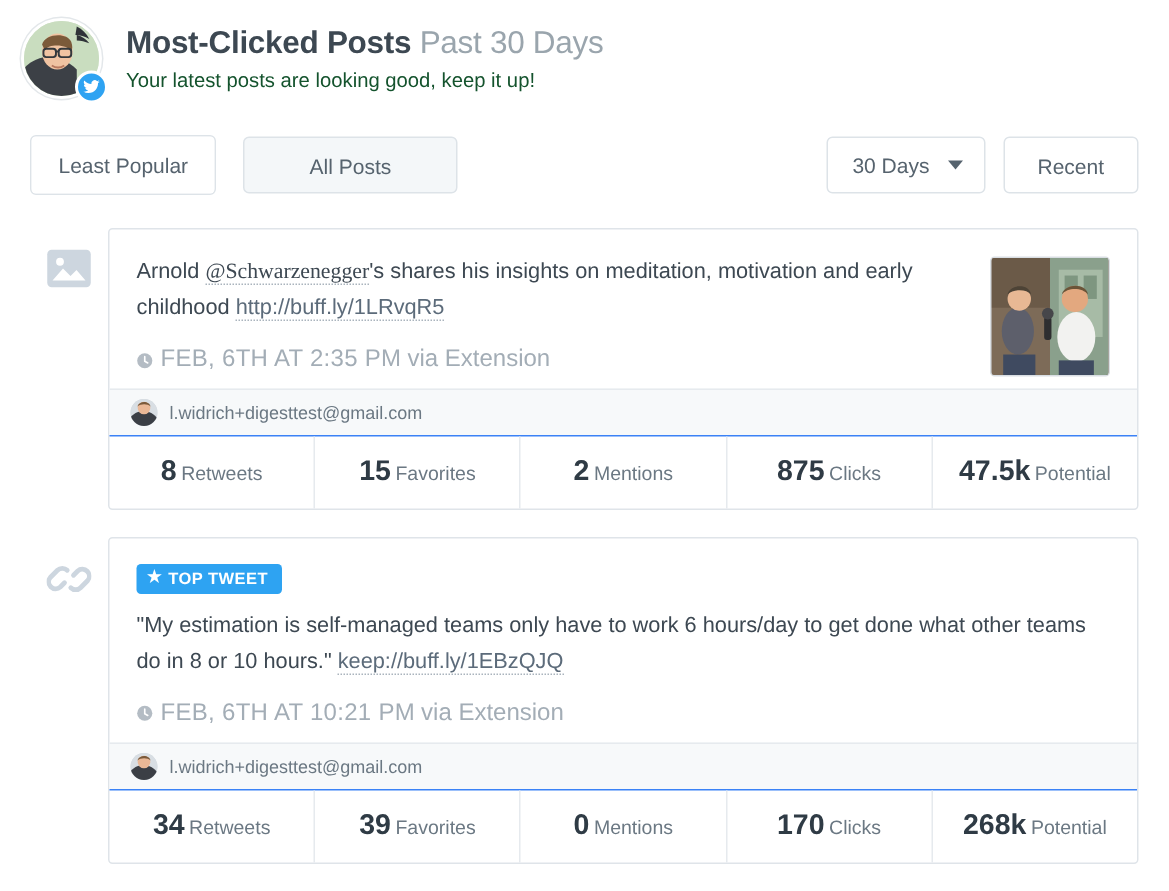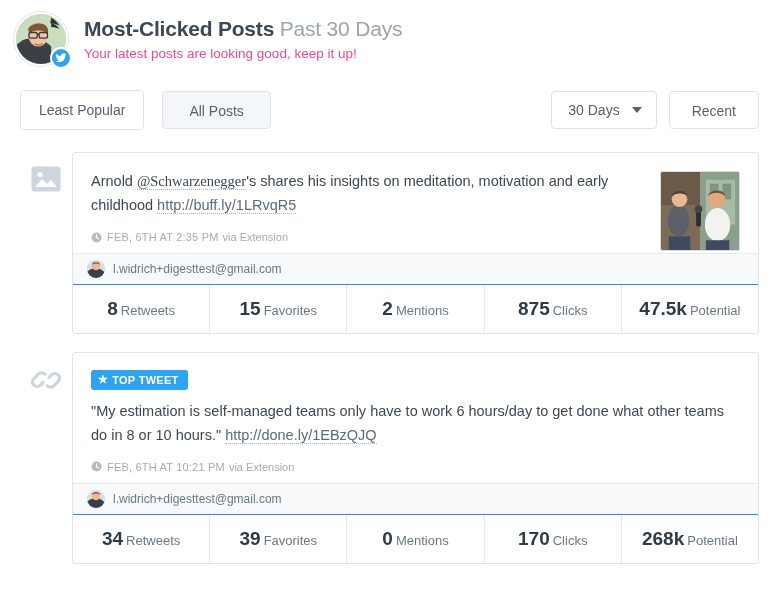--- a/index.html
+++ b/index.html
@@ -28,35 +28,35 @@
     position: absolute; right: -2px; bottom: -1px;
     width: 22px; height: 22px; border-radius: 50%;
     background: #2ea3f2; border: 2px solid #fff;
     display: flex; align-items: center; justify-content: center;
   }
   .tw-badge svg { width: 12px; height: 12px; display:block; }
 
   .head-text { margin-left: 14px; padding-top: 4px; }
   .head-title { font-size: 21px; font-weight: bold; color: #3d4852; letter-spacing: -0.2px; line-height: 1.2; }
   .head-title .sub { font-weight: normal; color: #9aa5ad; }
-  .head-tagline { font-size: 13.5px; color: #ec4899; margin-top: 5px; }
+  .head-tagline { font-size: 13.5px; color: #14532d; margin-top: 5px; }
 
   
   .toolbar { display: flex; align-items: center; padding: 22px 20px 0 20px; }
   .btn-group { display: flex; border: 1px solid #dde3e8; border-radius: 4px; overflow: hidden; background:#fff; }
   .btn-group .tab {
     padding: 0 18px; height: 38px; line-height: 38px;
     font-size: 14px; color: #56636e; background: #ffffff;
     border-right: 1px solid #dde3e8; cursor: pointer; white-space: nowrap;
     text-align: center;
   }
   .btn-group .tab:last-child { border-right: none; }
   .btn-group .tab.active { background: #f4f7f9; }
   .btn-single {
-    margin-left: 18px; padding: 0 26px; height: 38px; line-height: 38px;
+    margin-left: 18px; padding: 0 43px; height: 38px; line-height: 38px;
     font-size: 14px; color: #56636e; background: #f4f7f9;
     border: 1px solid #dde3e8; border-radius: 4px; cursor: pointer; white-space: nowrap;
   }
   .toolbar-right { margin-left: auto; display: flex; align-items: center; }
   .select-btn {
     height: 38px; padding: 0 14px 0 16px; border: 1px solid #dde3e8; border-radius: 4px;
     background: #fff; font-size: 14px; color: #56636e; display: flex; align-items: center;
     cursor: pointer;
   }
   .caret { margin-left: 12px; width: 0; height: 0;
@@ -88,21 +88,21 @@
   .thumb svg { display:block; width:100%; height:100%; }
 
   .badge {
     display: inline-flex; align-items: center; gap: 4px;
     background: #2ea3f2; color: #fff; font-size: 11px; font-weight: bold;
     letter-spacing: 0.3px; border-radius: 3px; padding: 4px 9px 4px 7px;
     margin-bottom: 9px;
   }
   .badge .star { font-size: 11px; line-height: 1; }
 
-  .meta { margin-top: 14px; display: flex; align-items: center; font-size: 11px; color: #a3adb6; }
+  .meta { margin-top: 14px; display: flex; align-items: center; font-size: 16px; color: #a3adb6; }
   .meta .clock { margin-right: 5px; display:inline-block; }
   .meta .clock svg { display:block; }
   .meta .ts { letter-spacing: 0.2px; }
   .meta .via { margin-left: 4px; }
 
   .profile-row {
     display: flex; align-items: center; gap: 8px;
     border-top: 1px solid #e6eaee; background: #f7f9fa;
     padding: 6px 14px; font-size: 12px; color: #6b7883;
   }
@@ -253,21 +253,21 @@
           </g>
         </svg>
       </div>
       <div class="card">
         <div class="card-body">
           <div class="badge">
             <span class="star">★</span>
             <span>TOP TWEET</span>
           </div>
           <div class="tweet-text">
-            <span>"My estimation is self-managed teams only have to work 6 hours/day to get done what other teams do in 8 or 10 hours." </span><span class="link">http://done.ly/1EBzQJQ</span>
+            <span>"My estimation is self-managed teams only have to work 6 hours/day to get done what other teams do in 8 or 10 hours." </span><span class="link">keep://buff.ly/1EBzQJQ</span>
           </div>
           <div class="meta">
             <span class="clock">
               <svg width="11" height="11" viewBox="0 0 12 12" xmlns="http://www.w3.org/2000/svg">
                 <circle cx="6" cy="6" r="5.5" fill="#b4bcc4"></circle>
                 <path d="M6 3v3.3l2.2 1.3" stroke="#ffffff" stroke-width="1.2" fill="none" stroke-linecap="round"></path>
               </svg>
             </span>
             <span class="ts">FEB, 6TH AT 10:21 PM</span>
             <span class="via">via Extension</span>

